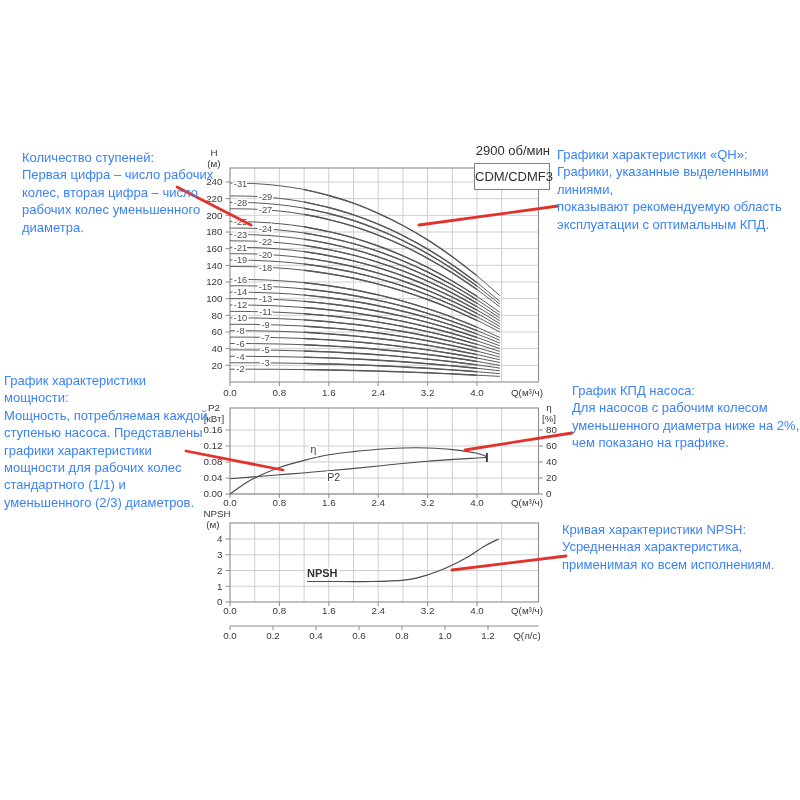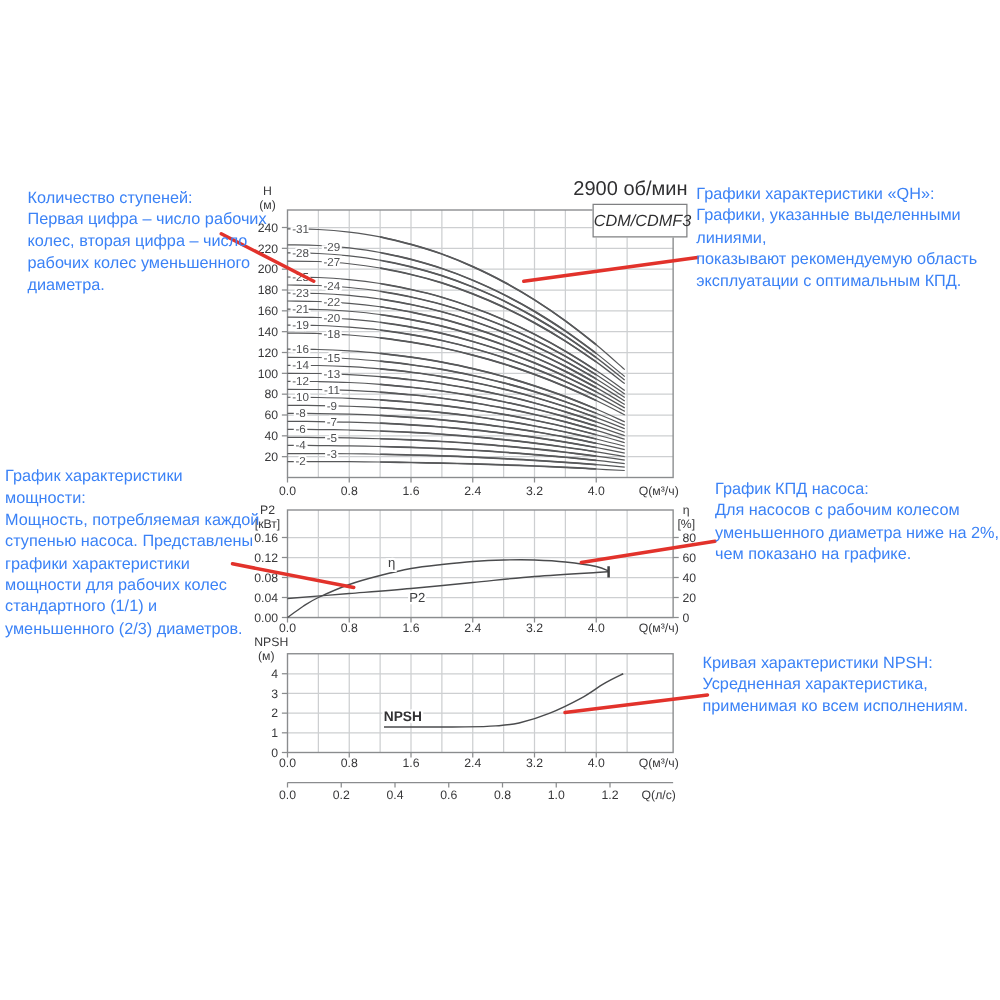--- a/index.html
+++ b/index.html
@@ -7,24 +7,24 @@
          font-family:"Liberation Sans",sans-serif;}
   #charts{position:absolute;left:0;top:0;}
   .annotation{position:absolute;font-size:13px;line-height:17.4px;color:#3b82f6;
               white-space:pre-line;}
   #ann-stages{left:22px;top:149px;width:215px;}
   #ann-qh{left:557px;top:146px;width:260px;}
   #ann-power{left:4px;top:372px;width:205px;}
   #ann-eff{left:572px;top:382px;width:235px;}
   #ann-npsh{left:562px;top:521px;width:240px;}
   #speed-label{position:absolute;left:420px;top:143px;width:130px;text-align:right;
-               font-size:16px;color:#2f2f31;}
+               font-size:13px;color:#2f2f31;}
   #model-badge{position:absolute;left:474px;top:163px;width:74px;height:25px;
                border:1px solid #7f8082;background:#fff;text-align:center;
-               line-height:25px;font-size:13px;color:#2f2f31;z-index:2;font-style:italic;}
+               line-height:25px;font-size:13px;color:#2f2f31;z-index:2;}
 </style>
 </head>
 <body>
 
 <div id="stage">
   <svg id="charts" width="800" height="800" viewBox="0 0 800 800">
       <g>
         <line x1="254.7" y1="168" x2="254.7" y2="382" stroke="#cdcfd1" stroke-width="1"></line>
         <line x1="279.4" y1="168" x2="279.4" y2="382" stroke="#cdcfd1" stroke-width="1"></line>
         <line x1="304.1" y1="168" x2="304.1" y2="382" stroke="#cdcfd1" stroke-width="1"></line>

